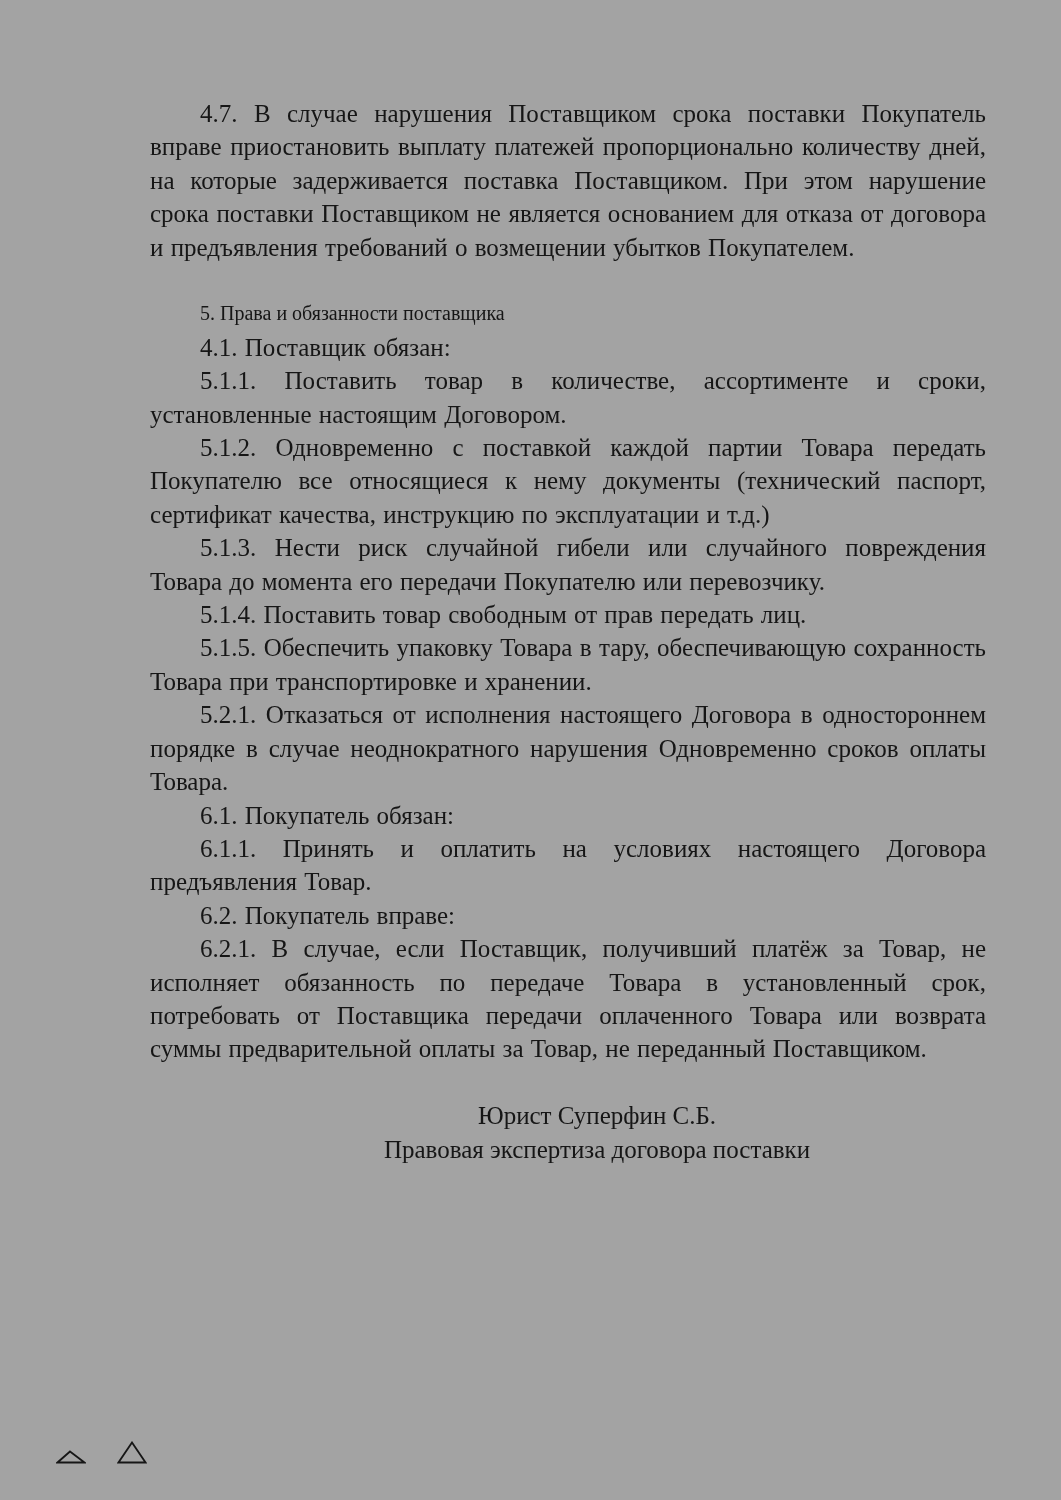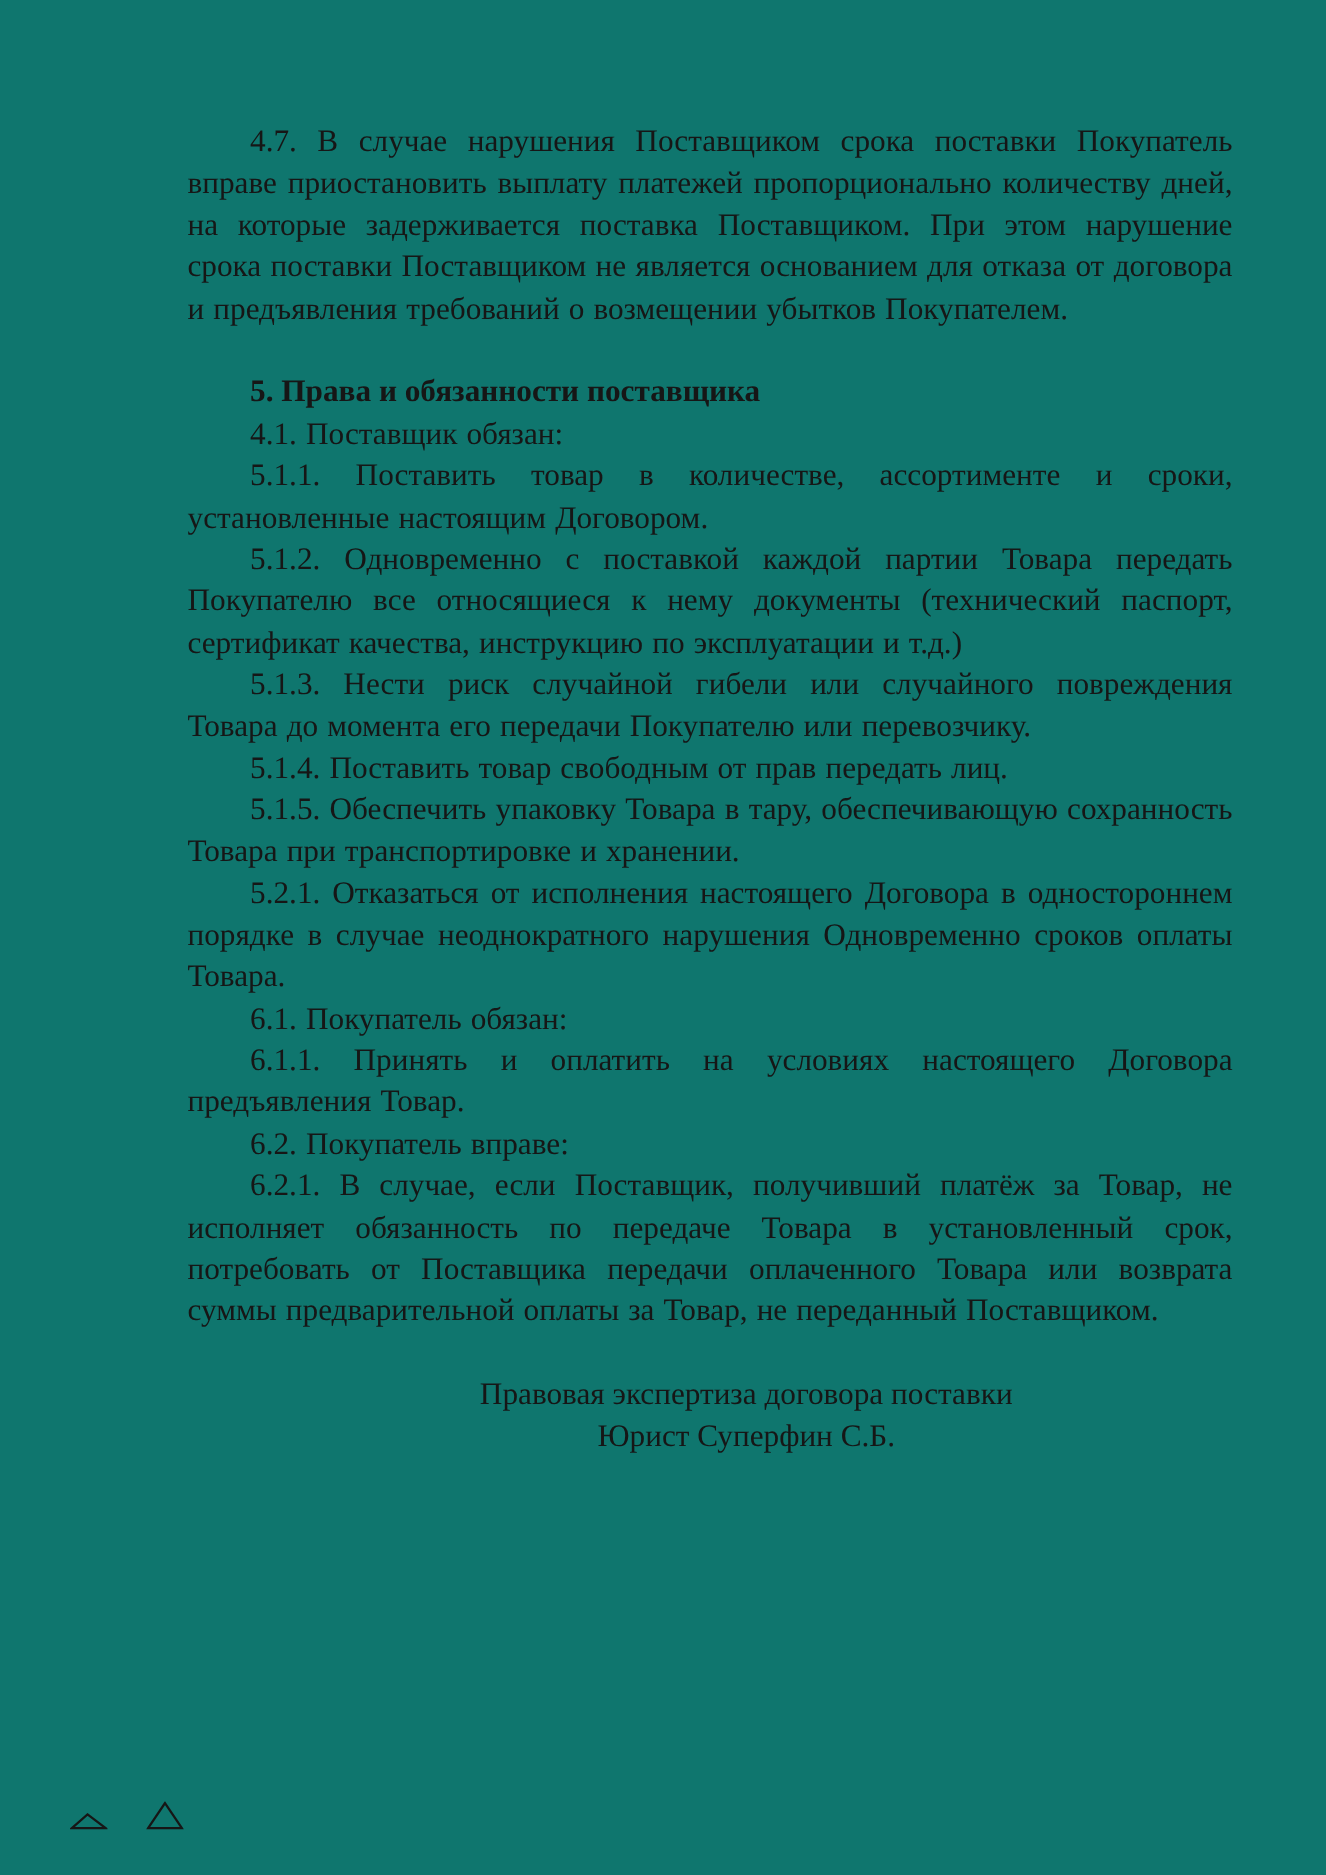--- a/index.html
+++ b/index.html
@@ -1,20 +1,20 @@
 <!DOCTYPE html>
 <html><head>
 <meta charset="utf-8">
 <style>
   html, body { margin: 0; padding: 0; background: #ffffff; }
   .page {
     position: relative;
     width: 1061px;
     height: 1500px;
-    background: #0f766e;
+    background: #a3a3a3;
     font-family: "Liberation Serif", "DejaVu Serif", serif;
     color: #161616;
     overflow: hidden;
   }
   .content {
     position: absolute;
     left: 150px;
     top: 97px;
     width: 836px;
   }
@@ -22,23 +22,23 @@
     margin: 0;
     font-size: 25px;
     line-height: 33.4px;
     text-align: justify;
     text-align-last: left;
     text-indent: 50px;
     word-spacing: 1px;
   }
   .heading {
     margin: 33.4px 0 0 0;
-    font-size: 25px;
+    font-size: 20px;
     line-height: 33.4px;
-    font-weight: bold;
+    font-weight: normal;
     text-align: left;
     text-indent: 50px;
   }
   .signature {
     margin-top: 33.4px;
     margin-left: 58px;
     text-align: center;
   }
   .signature p {
     margin: 0;
@@ -65,22 +65,22 @@
     <p class="para">5.1.3. Нести риск случайной гибели или случайного повреждения Товара до момента его передачи Покупателю или перевозчику.</p>
     <p class="para">5.1.4. Поставить товар свободным от прав передать лиц.</p>
     <p class="para">5.1.5. Обеспечить упаковку Товара в тару, обеспечивающую сохранность Товара при транспортировке и хранении.</p>
     <p class="para">5.2.1. Отказаться от исполнения настоящего Договора в одностороннем порядке в случае неоднократного нарушения Одновременно сроков оплаты Товара.</p>
     <p class="para">6.1. Покупатель обязан:</p>
     <p class="para">6.1.1. Принять и оплатить на условиях настоящего Договора предъявления Товар.</p>
     <p class="para">6.2. Покупатель вправе:</p>
     <p class="para">6.2.1. В случае, если Поставщик, получивший платёж за Товар, не исполняет обязанность по передаче Товара в установленный срок, потребовать от Поставщика передачи оплаченного Товара или возврата суммы предварительной оплаты за Товар, не переданный Поставщиком.</p>
 
     <div class="signature">
+      <p>Юрист Суперфин С.Б.</p>
       <p>Правовая экспертиза договора поставки</p>
-      <p>Юрист Суперфин С.Б.</p>
     </div>
   </div>
 
   <svg class="tri tri-flat" width="30" height="14" viewBox="0 0 30 14">
     <polygon points="14,1.5 28.5,12.5 1.5,12.5" fill="none" stroke="#161616" stroke-width="1.8"></polygon>
   </svg>
   <svg class="tri tri-tall" width="30" height="23" viewBox="0 0 30 23">
     <polygon points="15,1.5 28.5,21.5 1.5,21.5" fill="none" stroke="#161616" stroke-width="1.8"></polygon>
   </svg>
 </div>

